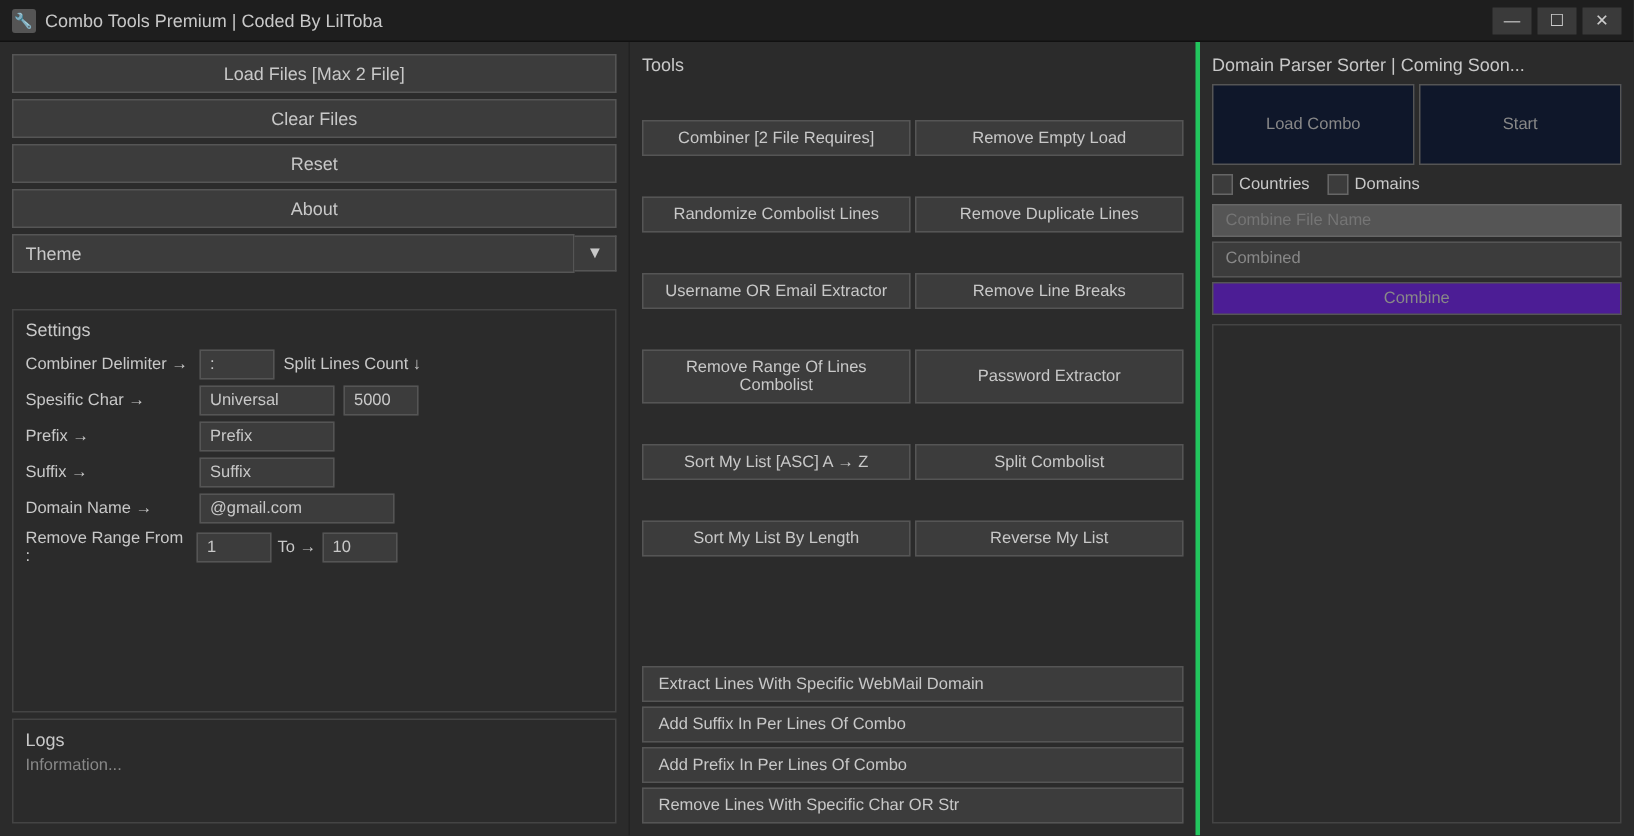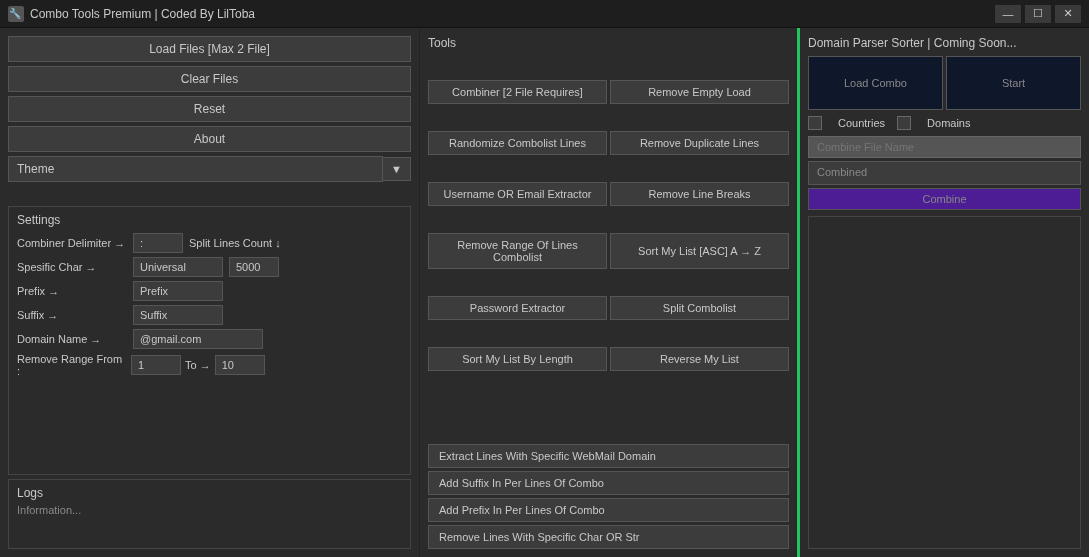--- a/index.html
+++ b/index.html
@@ -250,21 +250,21 @@
 
     #checkboxes-row {
       display: flex;
       align-items: center;
       gap: 12px;
       margin-bottom: 6px;
     }
     .checkbox-item {
       display: flex;
       align-items: center;
-      gap: 16px;
+      gap: 4px;
     }
     .checkbox-box {
       width: 14px;
       height: 14px;
       background: #3c3c3c;
       border: 1px solid #666;
       display: inline-block;
     }
     .checkbox-label {
       font-size: 11px;
@@ -385,22 +385,22 @@
   <div id="middle-panel">
     <div id="tools-title">Tools</div>
     <div id="tools-grid">
     <button class="tool-btn">Combiner [2 File Requires]</button>
         <button class="tool-btn">Remove Empty Load</button>
         <button class="tool-btn">Randomize Combolist Lines</button>
         <button class="tool-btn">Remove Duplicate Lines</button>
         <button class="tool-btn">Username OR Email Extractor</button>
         <button class="tool-btn">Remove Line Breaks</button>
         <button class="tool-btn">Remove Range Of Lines Combolist</button>
+        <button class="tool-btn">Password Extractor</button>
         <button class="tool-btn">Sort My List [ASC] A → Z</button>
-        <button class="tool-btn">Password Extractor</button>
         <button class="tool-btn">Split Combolist</button>
         <button class="tool-btn">Sort My List By Length</button>
         <button class="tool-btn">Reverse My List</button>
       </div>
     <div id="tools-bottom">
     <button class="tool-btn-full">Extract Lines With Specific WebMail Domain</button>
         <button class="tool-btn-full">Add Suffix In Per Lines Of Combo</button>
         <button class="tool-btn-full">Add Prefix In Per Lines Of Combo</button>
         <button class="tool-btn-full">Remove Lines With Specific Char OR Str</button>
       </div>

